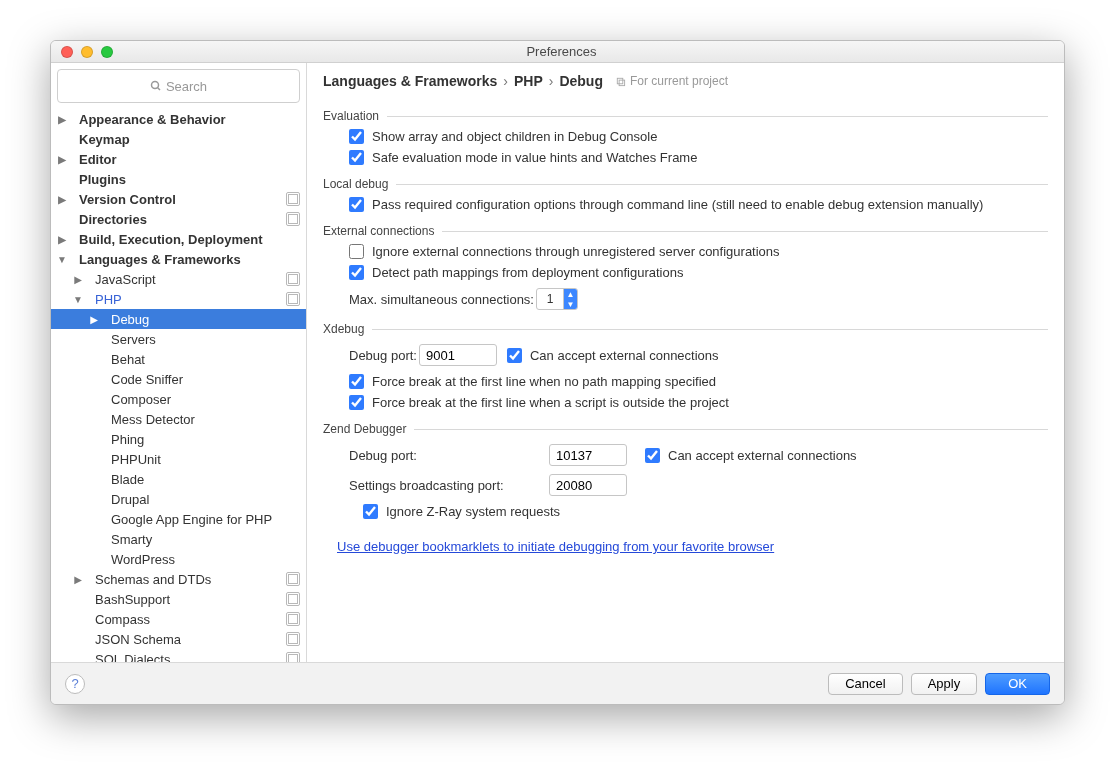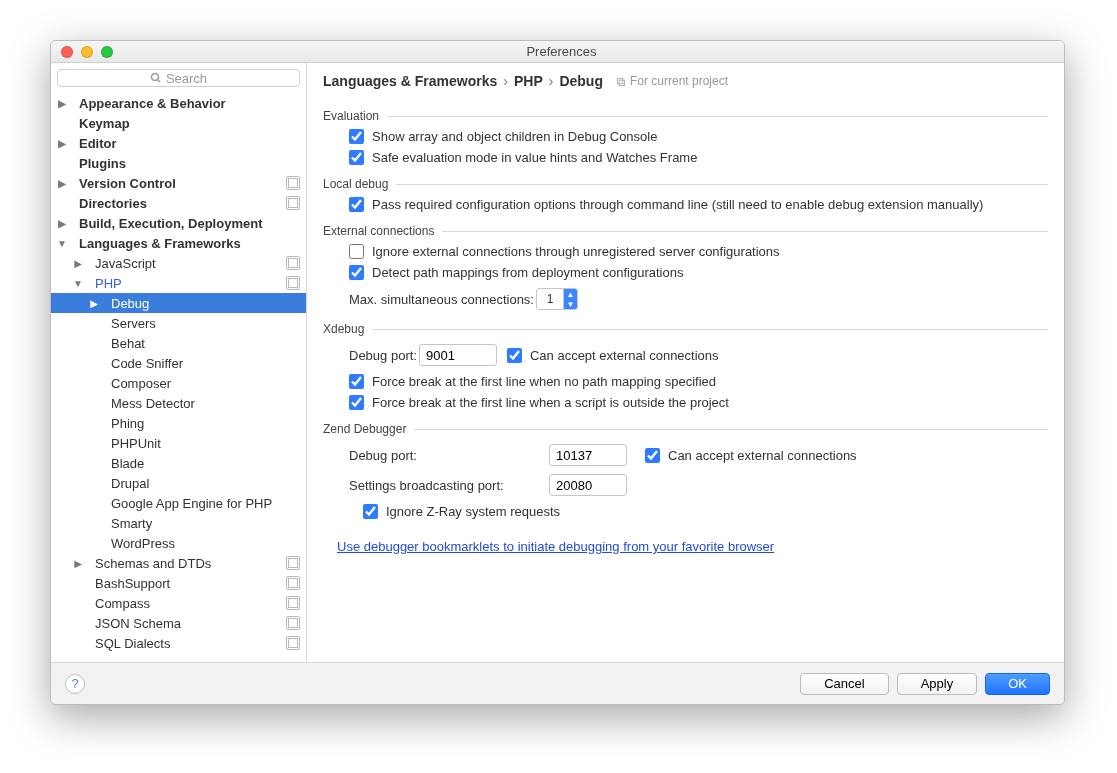--- a/index.html
+++ b/index.html
@@ -5,21 +5,21 @@
   * { box-sizing: border-box; margin: 0; padding: 0; }
   body { font-family: -apple-system, "Helvetica Neue", Arial, sans-serif; font-size: 13px; color: #333; background: #fff; }
   .window { position: absolute; left: 50px; top: 40px; width: 1015px; height: 665px; background: #f5f5f5; border: 1px solid #bcbcbc; border-radius: 6px; box-shadow: 0 12px 40px rgba(0,0,0,0.35); overflow: hidden; display: flex; flex-direction: column; }
   .titlebar { height: 22px; background: linear-gradient(#f6f6f6, #e8e8e8); border-bottom: 1px solid #d0d0d0; display: flex; align-items: center; position: relative; }
   .traffic { display: flex; gap: 8px; margin-left: 10px; }
   .dot { width: 12px; height: 12px; border-radius: 50%; border: 0.5px solid rgba(0,0,0,0.15); }
   .dot.red { background: #ff5f57; } .dot.yellow { background: #ffbd2e; } .dot.green { background: #28c940; }
   .title { position: absolute; left: 8px; right: 0; text-align: center; font-size: 13px; color: #4a4a4a; }
   .body { flex: 1; display: flex; background: #fff; min-height: 0; }
   .sidebar { width: 256px; border-right: 1px solid #d9d9d9; display: flex; flex-direction: column; background: #fff; }
-  .search { margin: 6px 6px 4px 6px; height: 18px; border: 1px solid #cfcfcf; border-radius: 4px; background: #fff; display: flex; align-items: center; justify-content: center; color: #999; }
+  .search { margin: 6px 6px 4px 6px; height: 34px; border: 1px solid #cfcfcf; border-radius: 4px; background: #fff; display: flex; align-items: center; justify-content: center; color: #999; }
   .search svg { margin-right: 4px; }
   .tree { flex: 1; overflow: auto; padding-top: 2px; }
   .row { display: flex; align-items: center; height: 20px; padding-right: 6px; cursor: default; white-space: nowrap; }
   .row.bold > .label { font-weight: 600; }
   .row .arrw { width: 10px; text-align: center; color: #7a7a7a; font-size: 10px; }
   .row .label { margin-left: 12px; }
   .row .badge { margin-left: auto; width: 14px; height: 14px; border: 1px solid #b8b8b8; border-radius: 2px; display: inline-flex; align-items: center; justify-content: center; }
   .row .badge::after { content: ""; width: 8px; height: 8px; border: 1px solid #b8b8b8; }
   .d0{padding-left:6px}.d1{padding-left:22px}.d2{padding-left:38px}
   .row.selected{background:#3b7ddd;color:#fff}.row.selected .arrw{color:#fff}
@@ -40,21 +40,21 @@
   input.num { width: 78px; height: 22px; border: 1px solid #c6c6c6; border-radius: 3px; padding: 0 6px; font-size: 13px; text-align: left; background: #fff; }
   .spinner { width: 42px; height: 22px; border: 1px solid #c6c6c6; border-radius: 3px; display:flex; align-items:stretch; overflow:hidden; }
   .spinner .val{flex:1;text-align:center;line-height:20px;font-size:12px}
   .spinner .btns{width:14px;display:flex;flex-direction:column;border-left:1px solid #c6c6c6}
   .spinner .btns div{flex:1;background:#3c87ff;color:#fff;font-size:8px;display:flex;align-items:center;justify-content:center}
   .link { color: #2549d9; margin: 14px 0 6px 14px; display: inline-block; }
 
   .footer { height: 42px; border-top: 1px solid #d9d9d9; background: #f2f2f2; display: flex; align-items: center; padding: 0 14px; }
   .help { width: 20px; height: 20px; border: 1px solid #bcbcbc; border-radius: 50%; display:flex; align-items:center; justify-content:center; color: #5b7fd7; font-size: 13px; background:#fff; }
   .spacer { flex: 1; }
-  .btn { height: 22px; padding: 0 23px; border: 1px solid #bcbcbc; border-radius: 4px; background: linear-gradient(#fff,#f1f1f1); font-size: 13px; margin-left: 8px; }
+  .btn { height: 22px; padding: 0 16px; border: 1px solid #bcbcbc; border-radius: 4px; background: linear-gradient(#fff,#f1f1f1); font-size: 13px; margin-left: 8px; }
   .btn.primary { background: linear-gradient(#4f9dff,#1f74ff); border-color:#1566e8; color:#fff; padding:0 22px; }
   .bold { font-weight: 600; }
 </style>
 </head>
 <body>
 <div class="window">
   <div class="titlebar">
     <div class="traffic">
       <div class="dot red"></div>
       <div class="dot yellow"></div>

